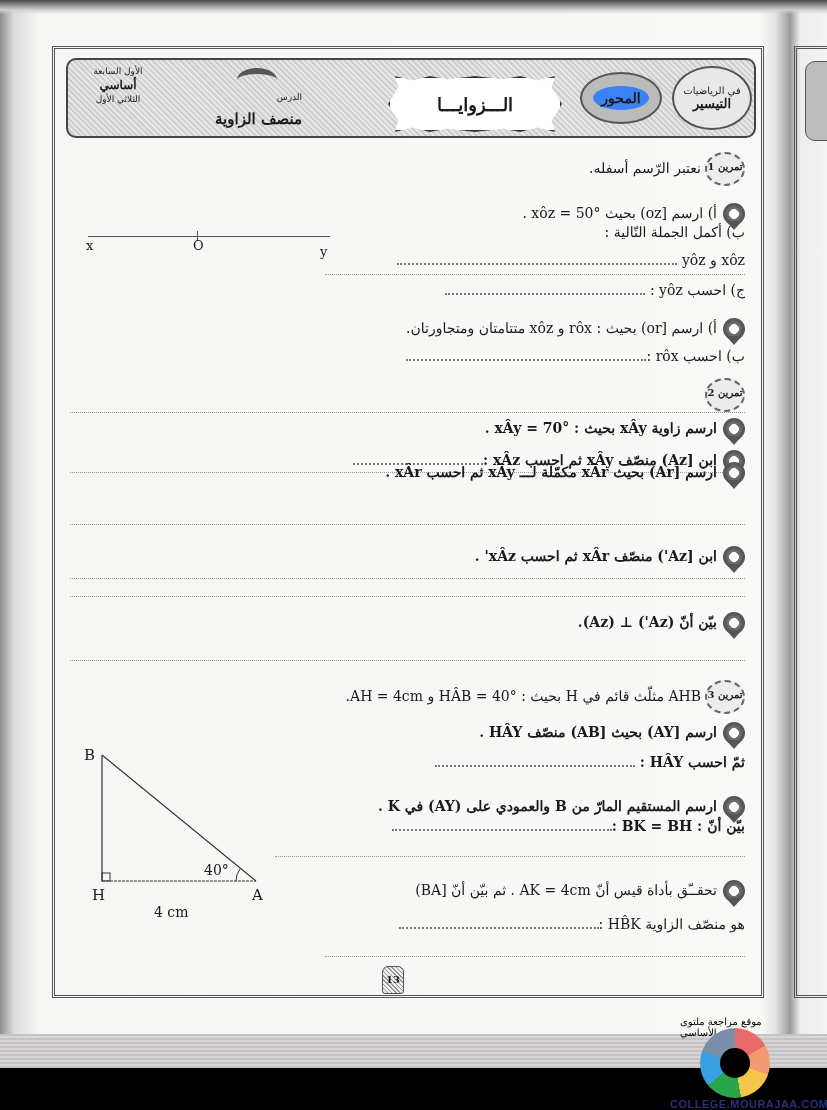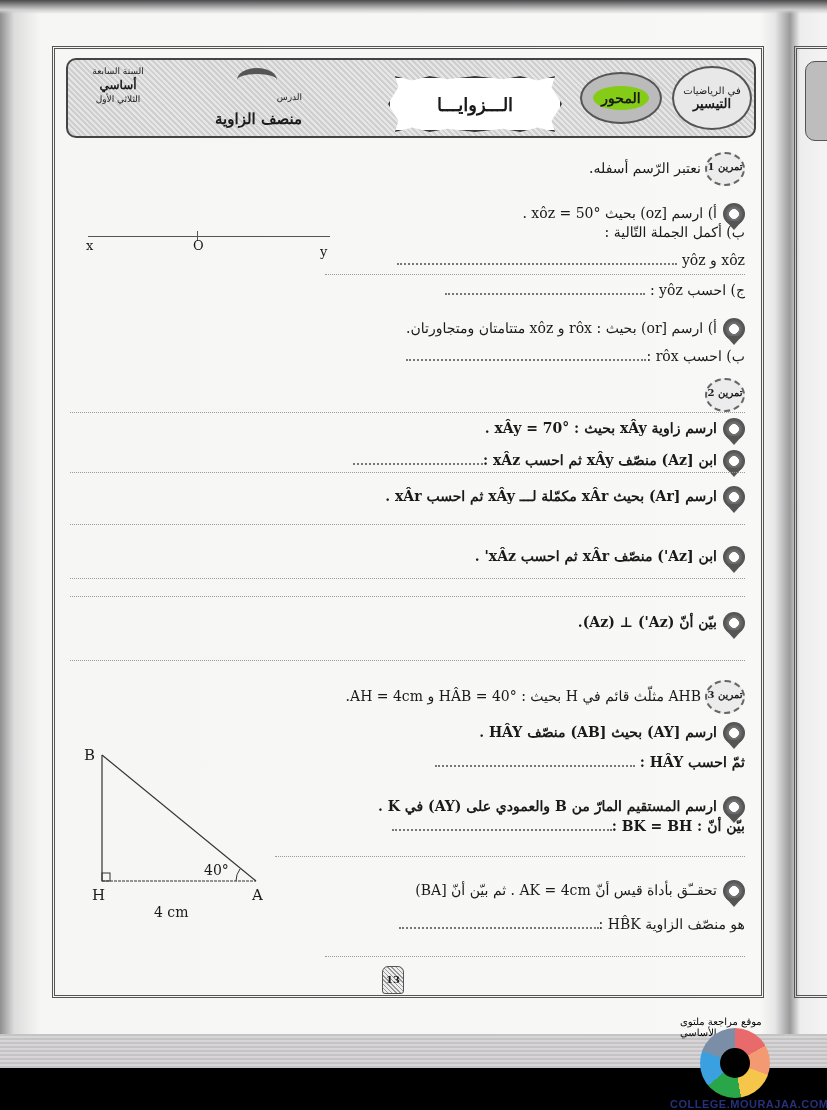--- a/index.html
+++ b/index.html
@@ -6,21 +6,21 @@
   body{width:827px;height:1110px;position:relative;overflow:hidden;background:#000;font-family:"DejaVu Serif",serif;color:#1a1a1a;}
   .scan{position:absolute;left:0;top:0;width:827px;height:1068px;background:linear-gradient(90deg,#8f8f8f 0,#dcdcdc 14px,#f6f6f4 40px,#f8f8f6 760px,#e6e6e6 775px,#9a9a9a 790px,#ededed 800px,#f4f4f4 827px);}
   .topshade{position:absolute;left:0;top:0;width:827px;height:14px;background:linear-gradient(#4a4a4a,#cfcfcf 70%,rgba(240,240,240,0));}
   .bottomband{position:absolute;left:0;top:1034px;width:827px;height:34px;background:repeating-linear-gradient(#c4c4c4 0,#c4c4c4 2px,#d8d4d8 2px,#d8d4d8 4px);}
   .frame{position:absolute;left:52px;top:46px;width:712px;height:952px;border:3px double #555;box-sizing:border-box;}
   .nextpage{position:absolute;left:794px;top:46px;width:40px;height:952px;border:3px double #555;box-sizing:border-box;}
   .nextpage .tab{position:absolute;left:8px;top:12px;width:30px;height:78px;border-radius:10px;background:#bdbdbd;border:1px solid #555;}
   .banner{position:absolute;left:66px;top:58px;width:686px;height:76px;border:2px solid #444;border-radius:10px;background:repeating-linear-gradient(45deg,#cfcfcf 0,#cfcfcf 2px,#e6e6e6 2px,#e6e6e6 4px);}
   .star{position:absolute;left:320px;top:16px;width:170px;height:52px;background:#fff;border:2px solid #333;display:flex;align-items:center;justify-content:center;font-size:18px;font-weight:bold;clip-path:polygon(0 50%,6% 20%,4% 0,14% 8%,24% 0,34% 6%,50% 0,66% 6%,76% 0,86% 8%,96% 0,94% 20%,100% 50%,94% 80%,96% 100%,86% 92%,76% 100%,66% 94%,50% 100%,34% 94%,24% 100%,14% 92%,4% 100%,6% 80%);}
   .oval1{position:absolute;left:512px;top:12px;width:78px;height:48px;border-radius:50%;background:#bbb;border:2px solid #555;display:flex;align-items:center;justify-content:center;}
-  .oval1 span{background:#84cc16;border-radius:50%;padding:4px 8px;font-size:14px;font-weight:bold;}
+  .oval1 span{background:#3b82f6;border-radius:50%;padding:4px 8px;font-size:14px;font-weight:bold;}
   .oval2{position:absolute;left:604px;top:6px;width:76px;height:60px;border-radius:50%;background:#e8e8e8;border:2px solid #555;display:flex;flex-direction:column;align-items:center;justify-content:center;font-size:10px;}
   .oval2 b{font-size:13px;}
   .lesson{position:absolute;left:144px;top:8px;width:90px;height:60px;text-align:right;font-size:9px;}
   .lesson .arrow{width:40px;height:18px;margin:0 auto;border-top:6px solid #555;border-radius:50% 50% 0 0;}
   .lesson b{display:block;font-size:15px;margin-top:8px;}
   .level{position:absolute;left:6px;top:4px;width:88px;text-align:center;font-size:9px;line-height:14px;}
   .level b{font-size:12px;display:block;}
   .content{position:absolute;left:70px;top:150px;width:675px;direction:rtl;}
   .line{position:absolute;right:0;direction:rtl;font-size:14px;white-space:nowrap;}
   .num{display:inline-block;width:22px;height:22px;border-radius:50%;background:radial-gradient(#fff 30%,#777 32%,#555 60%);vertical-align:middle;margin-left:6px;position:relative;}
@@ -44,21 +44,21 @@
 
 <div class="scan"></div>
 <div class="topshade"></div>
 <div class="frame"></div>
 <div class="nextpage">
     <div class="tab"></div>
   </div>
 
 <div class="banner">
   <div class="level">
-    <span>السنة السابعة</span>
+    <span>الأول السابعة</span>
     <b>أساسي</b>
     <span>الثلاثي الأول</span>
   </div>
   <div class="lesson">
     <div class="arrow"></div>
     <span>الدرس</span>
     <b>منصف الزاوية</b>
   </div>
   <div class="star">الـــزوايـــا</div>
   <div class="oval1">
@@ -103,21 +103,21 @@
     <span class="badge">تمرين 2</span>
   </div>
   <div class="fullrule" style="top:262px;"></div>
   <div class="line" style="top:268px;">
     <span class="num"></span><span class="bold">ارسم زاوية xÂy بحيث : xÂy = 70° .</span>
   </div>
   <div class="line" style="top:300px;">
     <span class="num"></span><span class="bold">ابن [Az) منصّف xÂy ثم احسب xÂz :</span><span class="dots" style="width:130px;"></span>
   </div>
   <div class="fullrule" style="top:322px;"></div>
-  <div class="line" style="top:336px;">
+  <div class="line" style="top:312px;">
     <span class="num"></span><span class="bold">ارسم [Ar) بحيث xÂr مكمّلة لـــ xÂy ثم احسب xÂr .</span>
   </div>
   <div class="fullrule" style="top:374px;"></div>
   <div class="line" style="top:396px;text-align:center;">
     <span class="num"></span><span class="bold">ابن [Az') منصّف xÂr ثم احسب xÂz' .</span>
   </div>
   <div class="fullrule" style="top:428px;"></div>
   <div class="fullrule" style="top:446px;"></div>
   <div class="line" style="top:462px;">
     <span class="num"></span><span class="bold">بيّن أنّ (Az') ⊥ (Az).</span>

